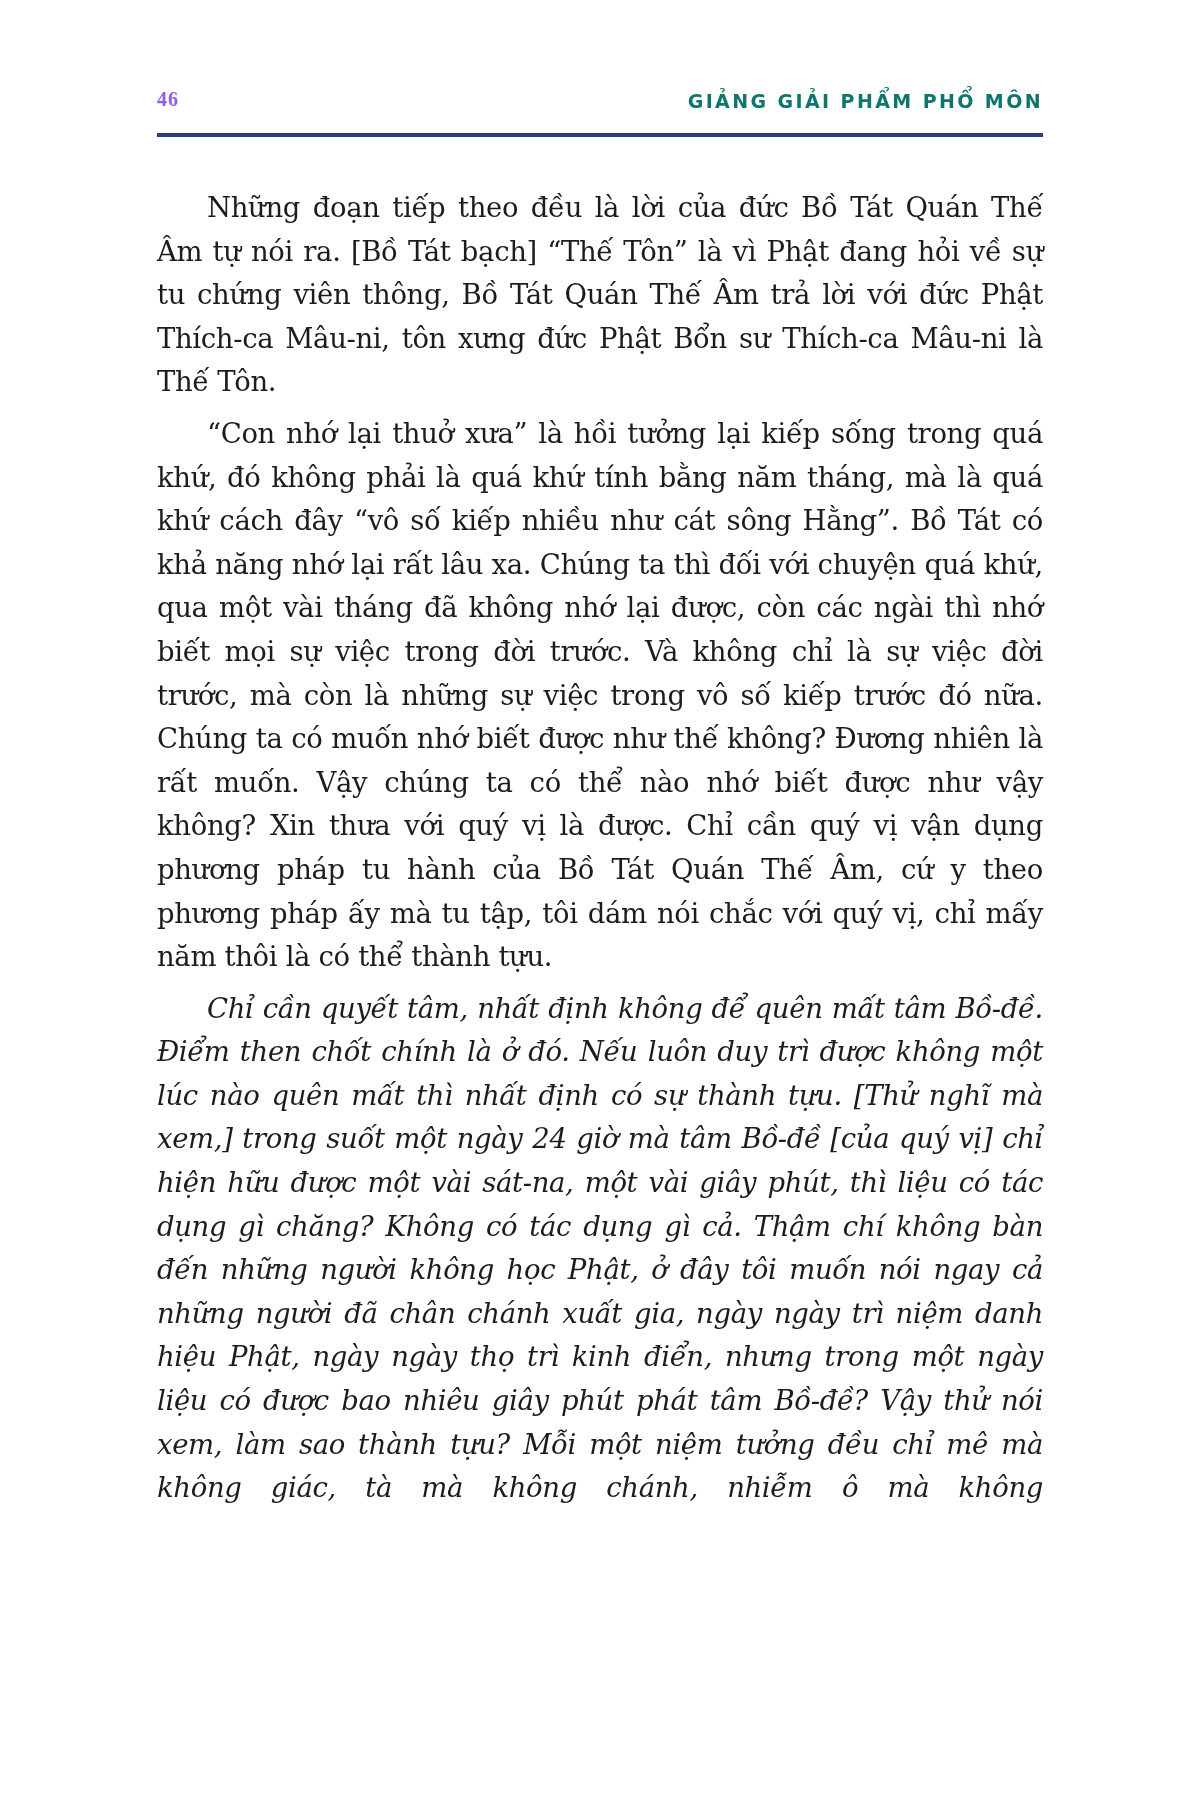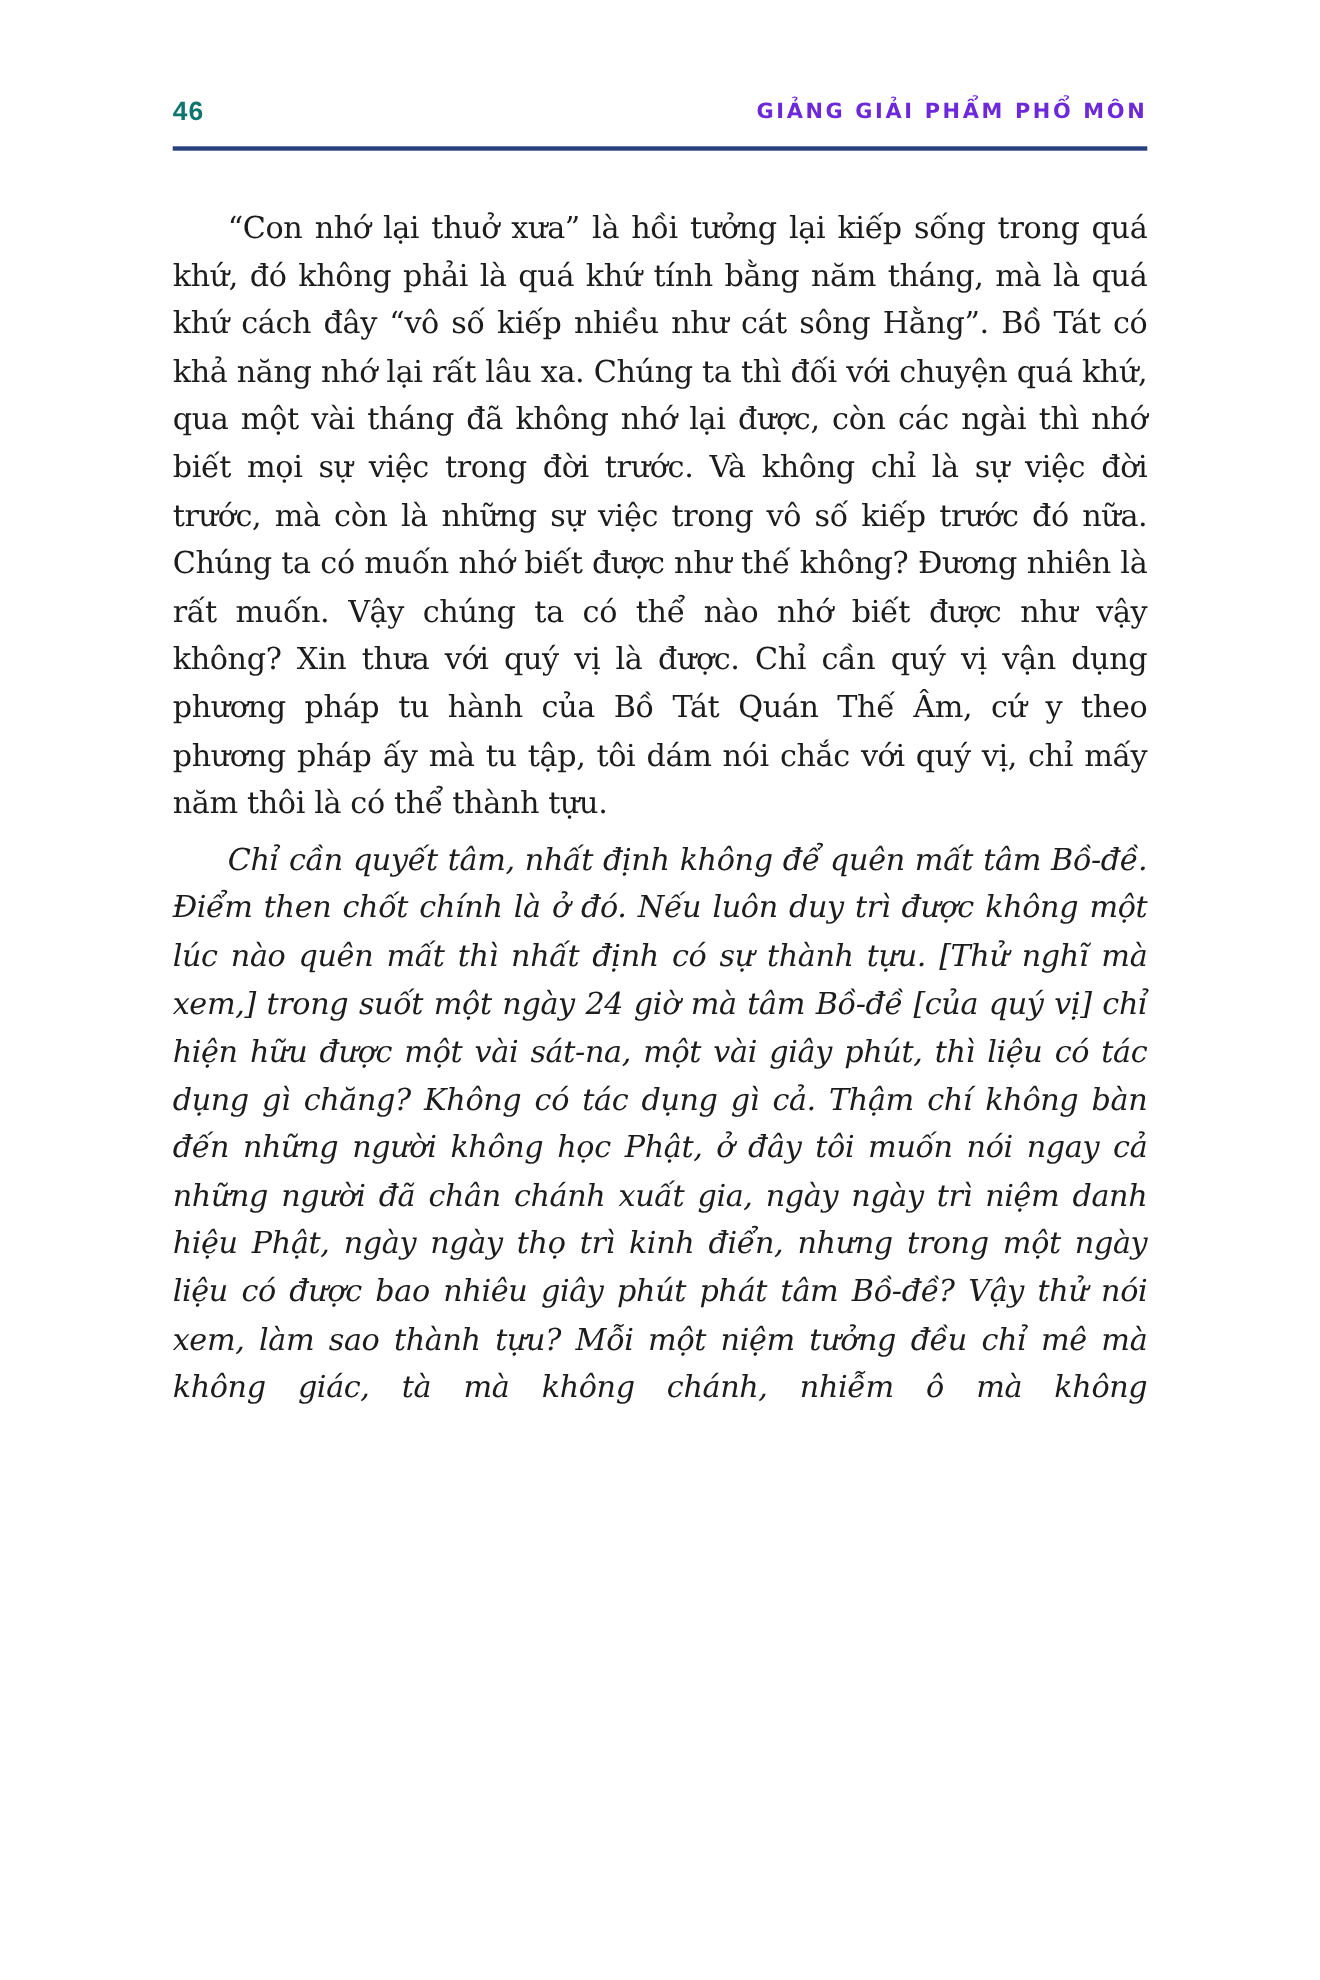--- a/index.html
+++ b/index.html
@@ -1,27 +1,27 @@
 <!DOCTYPE html>
 <html><head>
 <meta charset="utf-8">
 <style>
   html, body { margin: 0; padding: 0; background: #ffffff; }
   body { width: 1200px; height: 1800px; position: relative; overflow: hidden; }
   .page { position: absolute; left: 157px; top: 0; width: 886px; }
   .header { position: absolute; left: 0; top: 88px; width: 886px; height: 40px; }
   .page-number {
     position: absolute; left: 0; top: 0;
-    font-family: Liberation Sans, sans-serif; font-weight: bold;
-    font-size: 24px; color: #0f766e; letter-spacing: 1px;
+    font-family: Liberation Serif, serif; font-weight: bold;
+    font-size: 20px; color: #8b5cf6; letter-spacing: 1px;
   }
   .running-title {
     position: absolute; right: 0; top: 2px;
     font-family: "DejaVu Sans", sans-serif; font-weight: bold;
-    font-size: 19px; color: #6d28d9; letter-spacing: 2.4px;
+    font-size: 19px; color: #0f766e; letter-spacing: 2.4px;
   }
   .rule { position: absolute; left: 0; top: 133px; width: 886px; height: 4px; background: #2a3f7e; }
   .body-text { position: absolute; left: 0; top: 186px; width: 886px; }
   .para {
     margin: 0 0 8px 0;
     font-family: "DejaVu Serif", serif;
     font-size: 27.5px; line-height: 43.6px; color: #1c1c1c;
     text-align: justify; text-align-last: left; text-indent: 50px;
     letter-spacing: -0.35px; word-spacing: 0px;
   }
@@ -31,16 +31,17 @@
 <body>
 
 <div class="page">
   <div class="header">
     <span class="page-number">46</span>
     <span class="running-title">GIẢNG GIẢI PHẨM PHỔ MÔN</span>
   </div>
   <div class="rule"></div>
 
   <div class="body-text">
+    <p class="para">Những đoạn tiếp theo đều là lời của đức Bồ Tát Quán Thế Âm tự nói ra. [Bồ Tát bạch] “Thế Tôn” là vì Phật đang hỏi về sự tu chứng viên thông, Bồ Tát Quán Thế Âm trả lời với đức Phật Thích-ca Mâu-ni, tôn xưng đức Phật Bổn sư Thích-ca Mâu-ni là Thế Tôn.</p>
     <p class="para">“Con nhớ lại thuở xưa” là hồi tưởng lại kiếp sống trong quá khứ, đó không phải là quá khứ tính bằng năm tháng, mà là quá khứ cách đây “vô số kiếp nhiều như cát sông Hằng”. Bồ Tát có khả năng nhớ lại rất lâu xa. Chúng ta thì đối với chuyện quá khứ, qua một vài tháng đã không nhớ lại được, còn các ngài thì nhớ biết mọi sự việc trong đời trước. Và không chỉ là sự việc đời trước, mà còn là những sự việc trong vô số kiếp trước đó nữa. Chúng ta có muốn nhớ biết được như thế không? Đương nhiên là rất muốn. Vậy chúng ta có thể nào nhớ biết được như vậy không? Xin thưa với quý vị là được. Chỉ cần quý vị vận dụng phương pháp tu hành của Bồ Tát Quán Thế Âm, cứ y theo phương pháp ấy mà tu tập, tôi dám nói chắc với quý vị, chỉ mấy năm thôi là có thể thành tựu.</p>
     <p class="para last-cut">Chỉ cần quyết tâm, nhất định không để quên mất tâm Bồ-đề. Điểm then chốt chính là ở đó. Nếu luôn duy trì được không một lúc nào quên mất thì nhất định có sự thành tựu. [Thử nghĩ mà xem,] trong suốt một ngày 24 giờ mà tâm Bồ-đề [của quý vị] chỉ hiện hữu được một vài sát-na, một vài giây phút, thì liệu có tác dụng gì chăng? Không có tác dụng gì cả. Thậm chí không bàn đến những người không học Phật, ở đây tôi muốn nói ngay cả những người đã chân chánh xuất gia, ngày ngày trì niệm danh hiệu Phật, ngày ngày thọ trì kinh điển, nhưng trong một ngày liệu có được bao nhiêu giây phút phát tâm Bồ-đề? Vậy thử nói xem, làm sao thành tựu? Mỗi một niệm tưởng đều chỉ mê mà không giác, tà mà không chánh, nhiễm ô mà không</p>
   </div>
 </div>
 
 </body></html>

